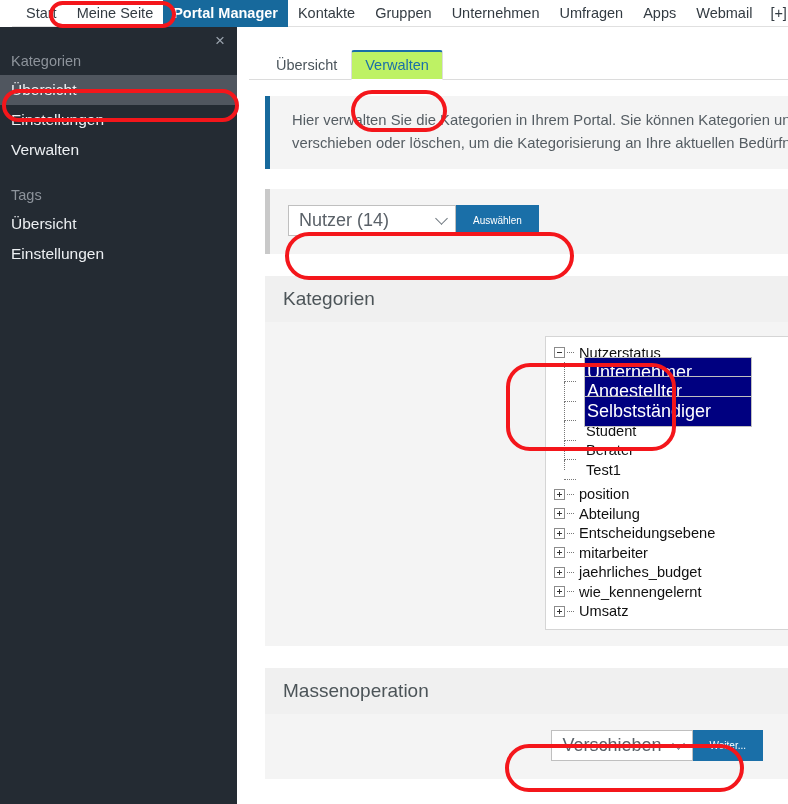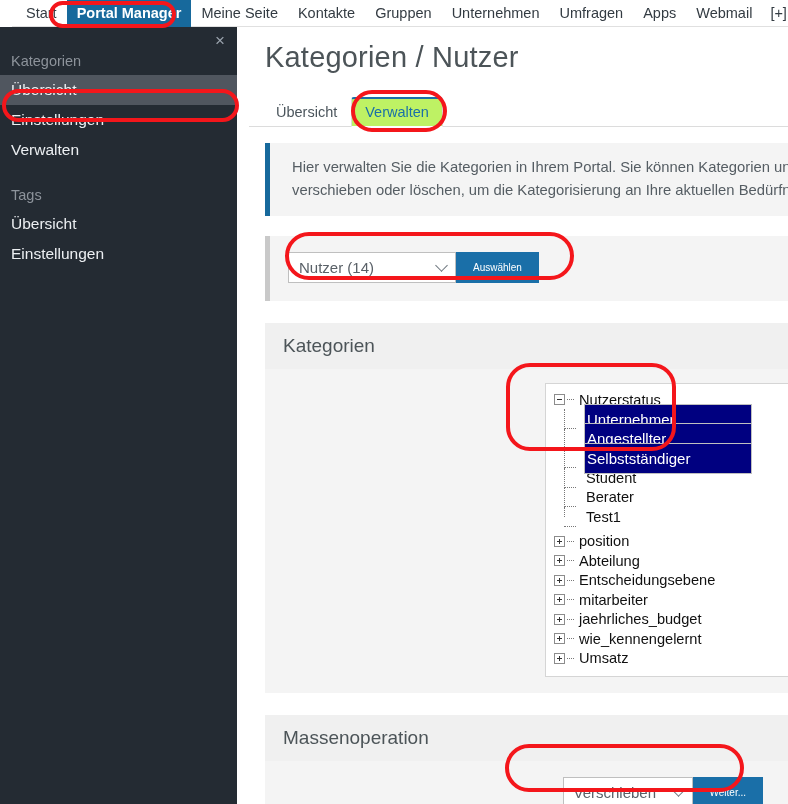--- a/index.html
+++ b/index.html
@@ -172,21 +172,21 @@
   .select-row.right { justify-content: flex-end; padding-right: 40px; }
 
   .sel {
     position: relative;
     background: #ffffff;
     border: 1px solid #bfbfbf;
     height: 31px;
     display: flex;
     align-items: center;
     padding: 0 30px 0 10px;
-    font-size: 15px;
+    font-size: 18px;
     color: #5a6168;
     cursor: pointer;
     min-width: 168px;
   }
   .sel .chev {
     position: absolute;
     right: 9px;
     top: 50%;
     width: 9px; height: 9px;
     margin-top: -6px;
@@ -296,22 +296,22 @@
   }
   .oval.r1 { border-radius: 24px; }
 </style>
 </head>
 <body>
 
 <div id="app">
 
   <div class="topnav">
     <div class="navitem">Start</div>
+    <div class="navitem">Meine Seite</div>
     <div class="navitem active">Portal Manager</div>
-    <div class="navitem">Meine Seite</div>
     <div class="navitem">Kontakte</div>
     <div class="navitem">Gruppen</div>
     <div class="navitem">Unternehmen</div>
     <div class="navitem">Umfragen</div>
     <div class="navitem">Apps</div>
     <div class="navitem">Webmail</div>
     <div class="navitem plus">[+]</div>
   </div>
 
   <div class="sidebar">
@@ -325,21 +325,20 @@
 
     <div class="side-spacer"></div>
 
     <div class="side-group-title">Tags</div>
     <div class="side-item">Übersicht</div>
     <div class="side-item">Einstellungen</div>
   </div>
 
   <div class="main">
 
-    <h1 class="page-title">Kategorien / Nutzer</h1>
 
     <div class="tabs">
       <div class="tab">Übersicht</div>
       <div class="tab active">Verwalten</div>
     </div>
 
     <div class="alert">
       <div>Hier verwalten Sie die Kategorien in Ihrem Portal. Sie können Kategorien und</div>
       <div>verschieben oder löschen, um die Kategorisierung an Ihre aktuellen Bedürfnis</div>
     </div>

